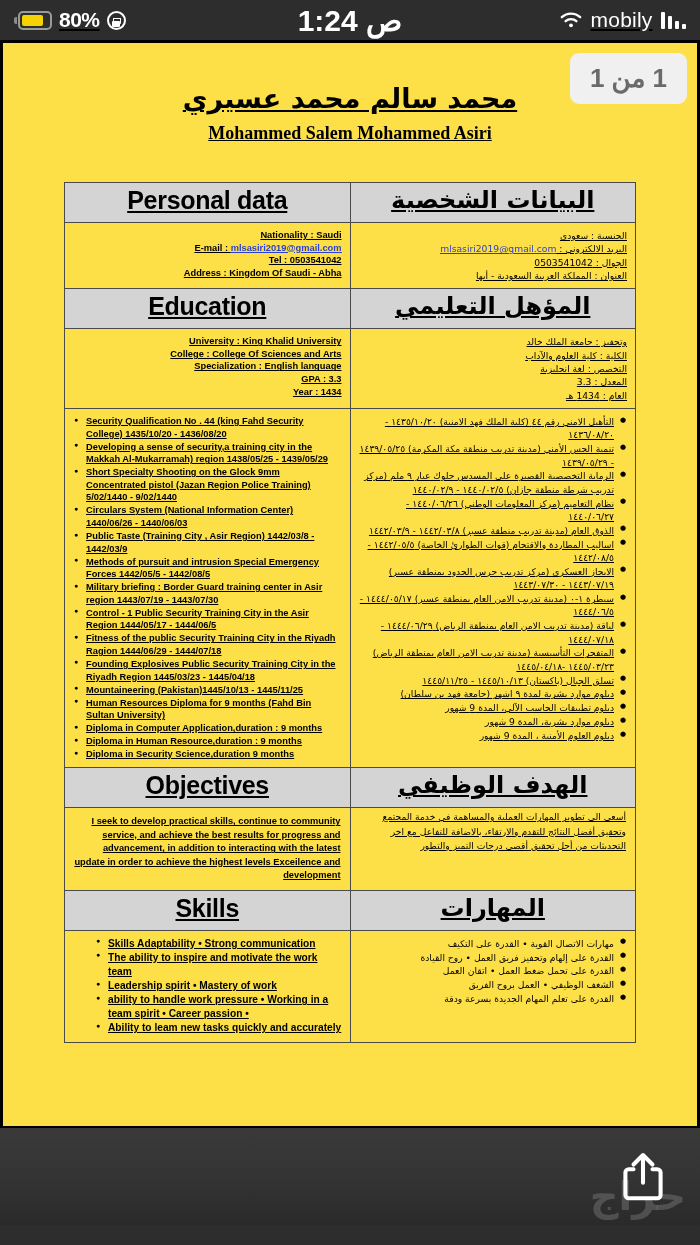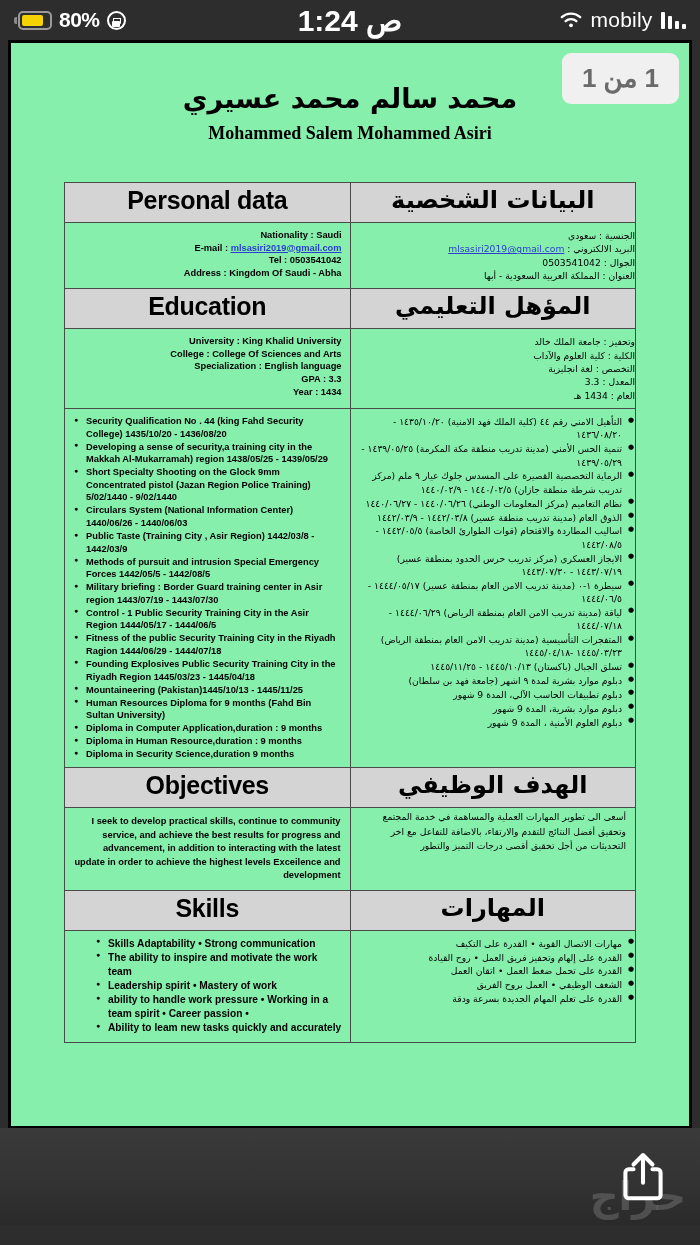--- a/index.html
+++ b/index.html
@@ -6,21 +6,21 @@
   html, body {
     width: 700px; height: 1245px;
     background: #2d2d2d;
     font-family: "Liberation Sans", sans-serif;
     overflow: hidden;
   }
   .phone {
     position: relative;
     width: 700px; height: 1225px;
     background: #2d2d2d;
-    display: flex; flex-direction: column;
+    display: flex; flex-direction: column; text-decoration: underline;
   }
 
   
   .statusbar {
     height: 40px; flex: 0 0 40px;
     display: flex; align-items: center;
     padding: 0 14px;
     color: #fff;
     background: #2d2d2d;
     position: relative;
@@ -83,26 +83,26 @@
     text-align: center;
     font-size: 33px; font-weight: bold;
     pointer-events: none;
     direction: rtl;
   }
   .nav-right { margin-left: auto; z-index: 2; }
 
   
   .docarea {
     flex: 1 1 auto;
-    background: #86efac;
+    background: #fde047;
     border-top: 3px solid #000;
     border-bottom: 2px solid #000;
     border-left: 3px solid #000;
     border-right: 3px solid #000;
-    margin: 0 8px;
+    margin: 0 0;
     position: relative;
     overflow: hidden;
     color: #000;
   }
   .page-badge {
     position: absolute; top: 10px; right: 10px;
     background: #f0f0f0; color: #6a6a6a;
     font-size: 26px; font-weight: bold;
     padding: 10px 20px; border-radius: 9px;
     direction: rtl;
@@ -133,21 +133,21 @@
     vertical-align: middle;
     padding: 3px 0;
   }
   .hdr .en { font-size: 25px; font-weight: bold; letter-spacing: -0.3px; }
   .hdr .ar {
     font-size: 24px; font-weight: bold; direction: rtl;
     font-family: "DejaVu Sans", sans-serif;
   }
   td.en-cell { padding: 6px 8px; font-size: 9.3px; font-weight: bold; line-height: 1.35; }
   td.ar-cell {
-    padding: 6px 0; font-size: 9.2px; direction: rtl; text-align: right;
+    padding: 6px 8px; font-size: 9.2px; direction: rtl; text-align: right;
     font-family: "DejaVu Sans", sans-serif; line-height: 1.45;
   }
   .ctr { text-align: right; }
   .link { color: #2a3fd0; text-decoration: underline; }
 
   ul.bl { list-style: none; margin: 0; padding: 0; }
   ul.bl li { position: relative; padding-left: 13px; margin-bottom: 0.5px; }
   ul.bl li::before {
     content: "\25CF"; position: absolute; left: 1px; top: -0.5px; font-size: 7px;
   }

